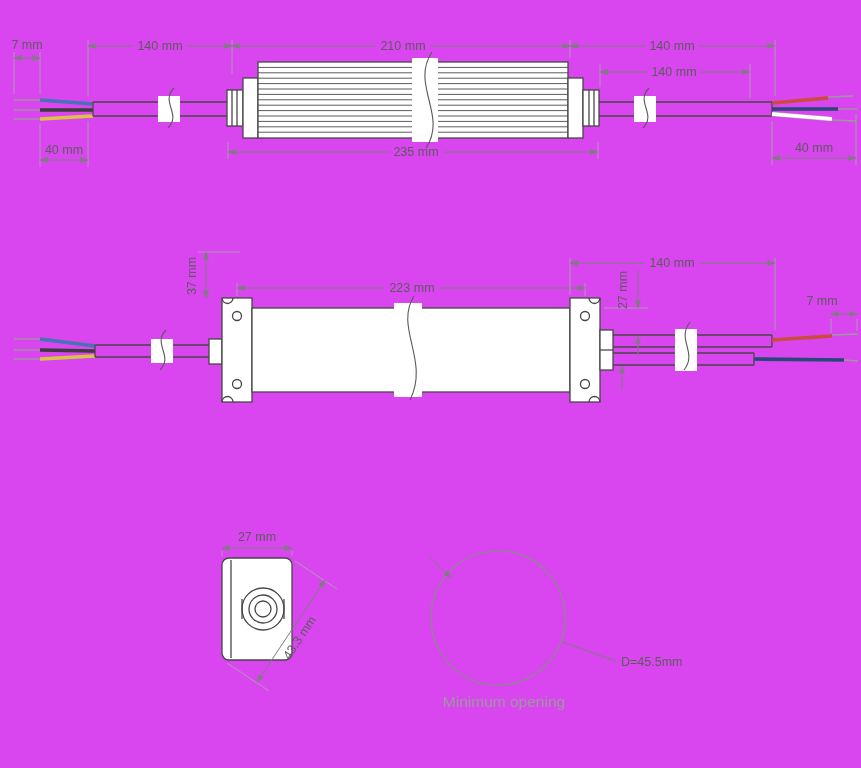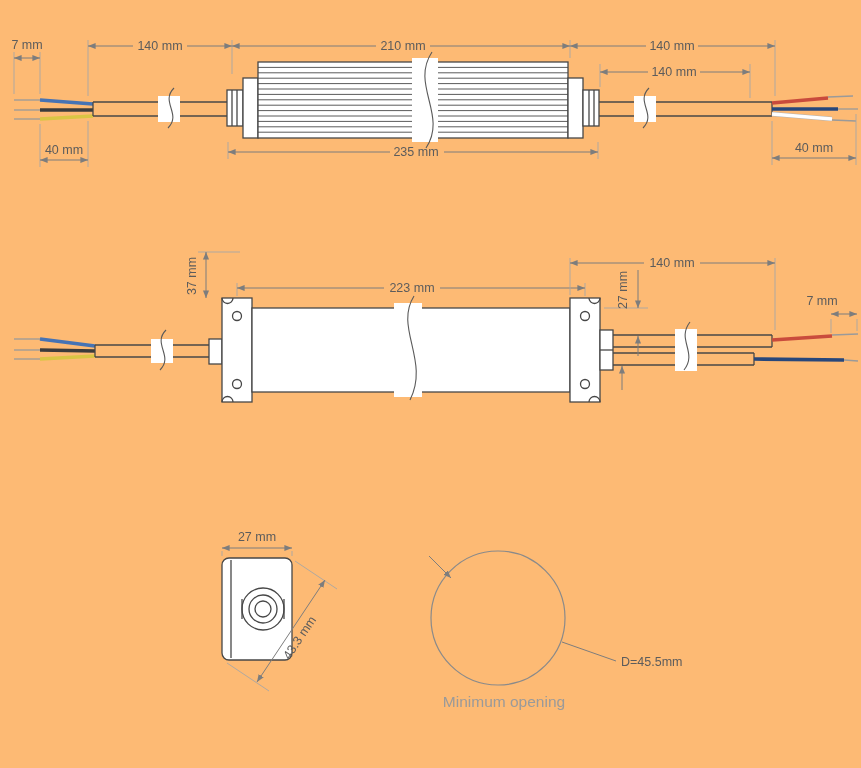--- a/index.html
+++ b/index.html
@@ -1,16 +1,16 @@
 <!DOCTYPE html>
 <html><head>
 <meta charset="utf-8">
 <style>
   html,body{margin:0;padding:0;background:#ffffff;}
-  .stage{position:relative;width:861px;height:768px;background:#fdba74;overflow:hidden;
+  .stage{position:relative;width:861px;height:768px;background:#d946ef;overflow:hidden;
          font-family:"Liberation Sans",sans-serif;}
   svg{position:absolute;left:0;top:0;}
   svg text{font-family:"Liberation Sans",sans-serif;font-size:12.5px;fill:#5c5c5c;text-anchor:middle;}
   svg text.cap{font-size:15.5px;fill:#9a9a9a;}
   .o{stroke:#474747;stroke-width:1.3;fill:none;}
   .of{stroke:#474747;stroke-width:1.3;fill:#ffffff;}
   .fin{stroke:#474747;stroke-width:0.9;}
   .d{stroke:#7d7d7d;stroke-width:1;fill:none;}
   .e{stroke:#a6a6a6;stroke-width:0.9;}
   .sq{stroke:#5a5a5a;stroke-width:1.1;fill:none;}

